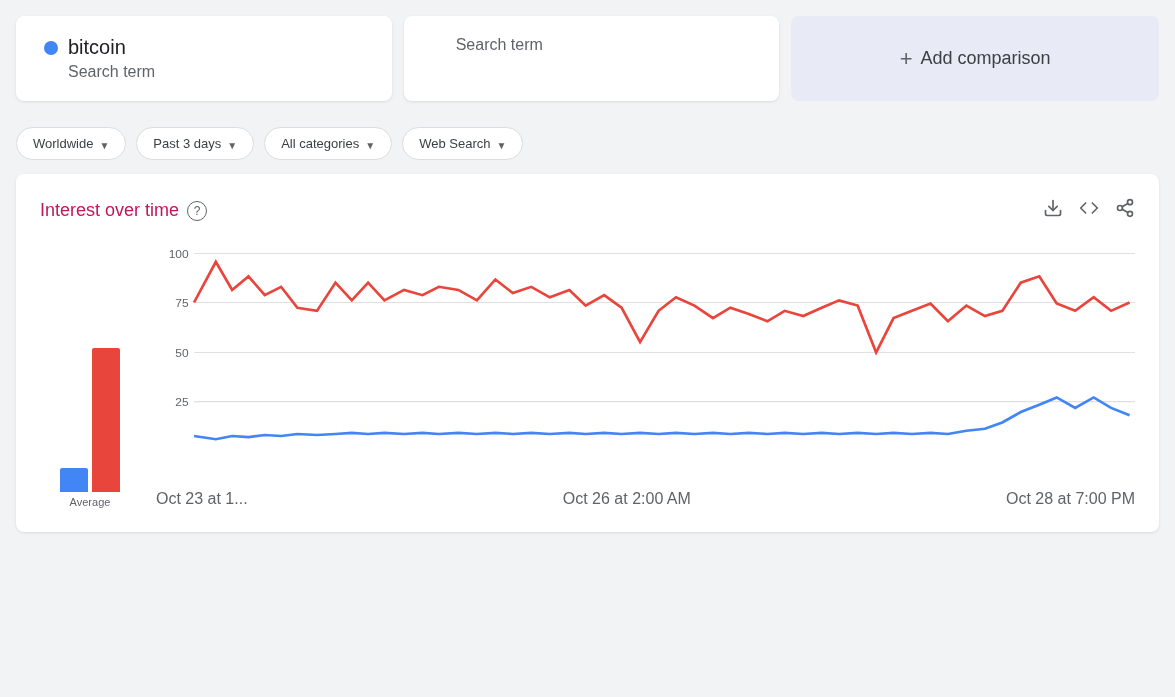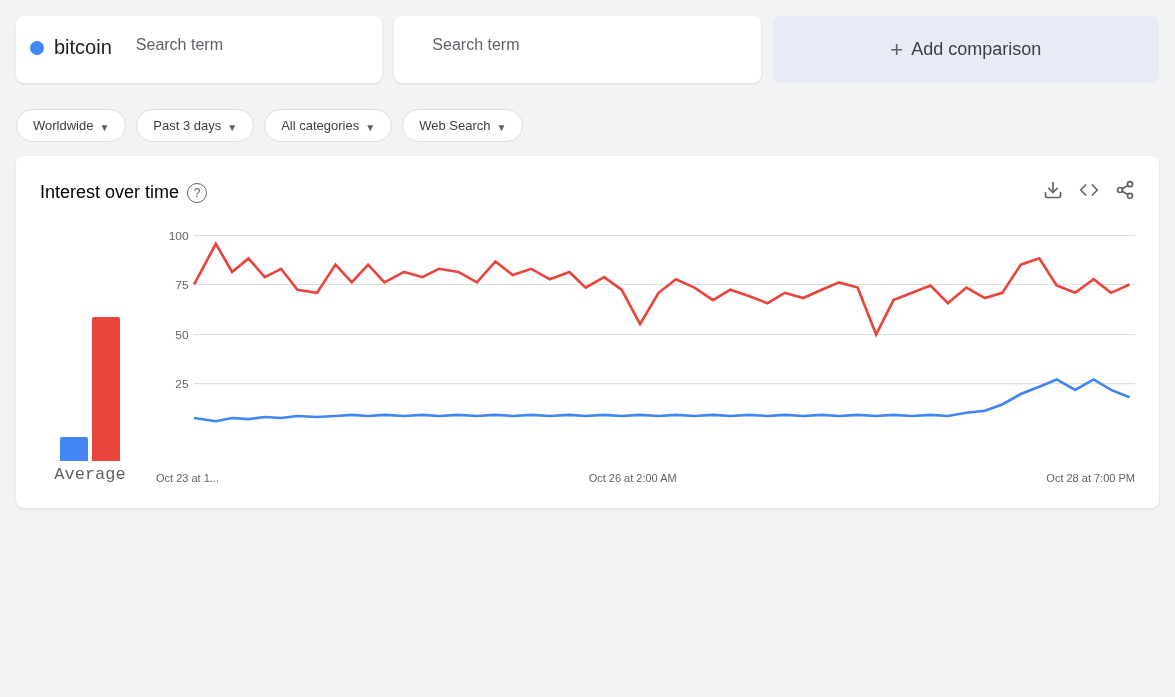--- a/index.html
+++ b/index.html
@@ -17,25 +17,25 @@
     }
     
     .top-cards {
       display: flex;
       gap: 12px;
       margin-bottom: 12px;
     }
     .term-card {
       background: #fff;
       border-radius: 8px;
-      padding: 20px 14px;
+      padding: 20px 28px;
       flex: 1;
       box-shadow: 0 1px 3px rgba(0,0,0,0.1);
       display: flex;
-      flex-direction: row;
+      flex-direction: column;
     }
     .term-card-title {
       display: flex;
       align-items: center;
       gap: 10px;
       font-size: 20px;
       font-weight: 500;
       margin-bottom: 4px;
     }
     .dot {
@@ -103,21 +103,21 @@
       margin-bottom: 20px;
     }
     .chart-title-row {
       display: flex;
       align-items: center;
       gap: 8px;
     }
     .chart-title {
       font-size: 18px;
       font-weight: 400;
-      color: #000000;
+      color: #be185d;
     }
     .help-icon {
       width: 20px;
       height: 20px;
       border-radius: 50%;
       border: 1.5px solid #5f6368;
       display: flex;
       align-items: center;
       justify-content: center;
       font-size: 12px;
@@ -152,40 +152,39 @@
       align-items: flex-end;
       gap: 4px;
       height: 200px;
       margin-bottom: 4px;
     }
     .avg-bar {
       width: 28px;
       border-radius: 2px 2px 0 0;
     }
     .avg-label {
-      font-size: 17px;
+      font-size: 11px;
       color: #5f6368;
       text-align: left;
-      font-family: Liberation Mono, monospace;
     }
     .line-chart-container {
       flex: 1;
       position: relative;
     }
     .line-chart-svg {
       width: 100%;
       height: 240px;
     }
     .x-axis-labels {
       display: flex;
       justify-content: space-between;
       padding: 4px 0 0 0;
     }
     .x-label {
-      font-size: 11px;
+      font-size: 16px;
       color: #5f6368;
       text-align: center;
     }
   </style>
 </head>
 <body>
 
 <div class="main-container">
 
   <div class="top-cards">

